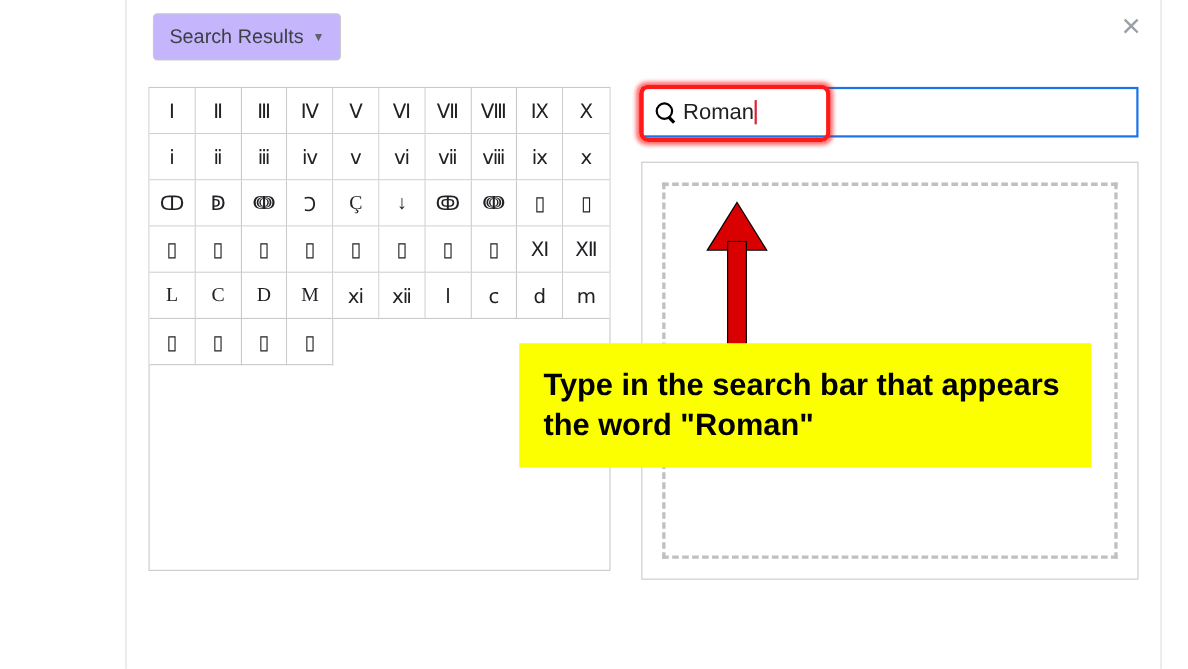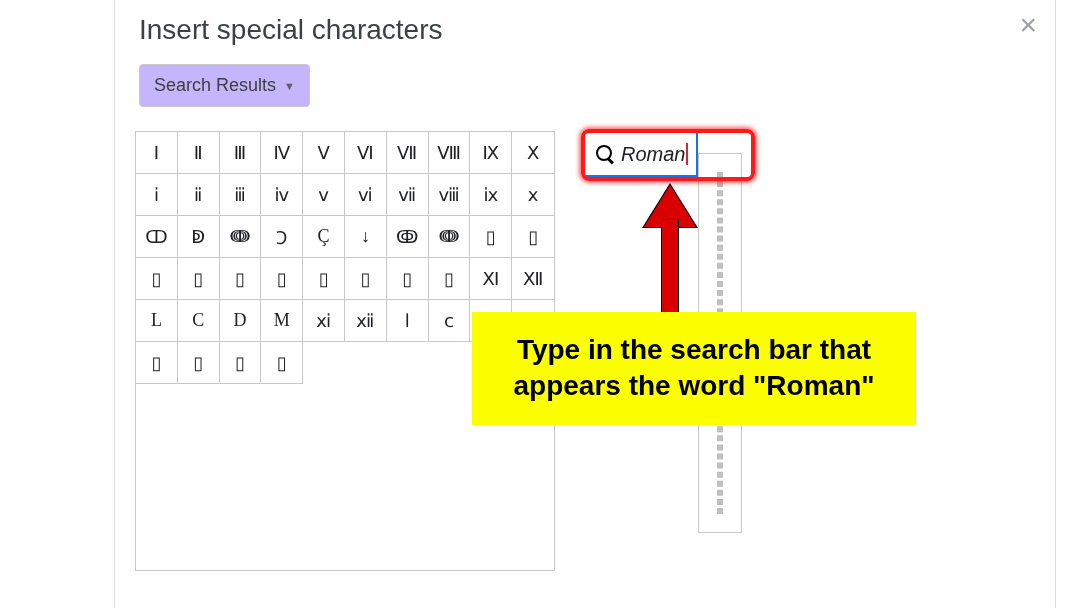--- a/index.html
+++ b/index.html
@@ -80,21 +80,21 @@
     font-family: "Times New Roman", Georgia, serif;
     font-size: 18px;
     color: #202124;
     cursor: pointer;
     background: #fff;
   }
   .char-cell:nth-child(10n) { border-right: none; }
   .right-col {
     flex: 1;
     display: flex;
-    font-style: italic;
+    flex-direction: column;
   }
   .search-wrap {
     border: 2px solid #1a73e8;
     height: 46px;
     display: flex;
     align-items: center;
     padding: 0 8px;
     font-size: 20px;
     color: #202124;
     position: relative;
@@ -186,37 +186,36 @@
     width: 0; height: 0;
     border-left: 28px solid transparent;
     border-right: 28px solid transparent;
     border-bottom: 45px solid #000;
     z-index: -1;
   }
   .callout {
     position: absolute;
     left: 472px;
     top: 312px;
-    width: 444px;
+    width: 520px;
     background: #fcff00;
     padding: 20px 22px;
     font-weight: 700;
     font-size: 28px;
     color: #000;
     line-height: 1.3;
-    text-align: center;
+    text-align: left;
     z-index: 5;
   }
 </style>
 </head>
 <body>
 
 <div class="dialog">
   <div class="close-x">×</div>
-  <div class="dialog-title">Insert special characters</div>
 
   <div class="dropdown">
     <span>Search Results</span>
     <span class="tri">▼</span>
   </div>
 
   <div class="columns">
     <div class="grid-panel">
       <div class="char-grid" id="char-grid">
           <div class="char-cell">Ⅰ</div>

